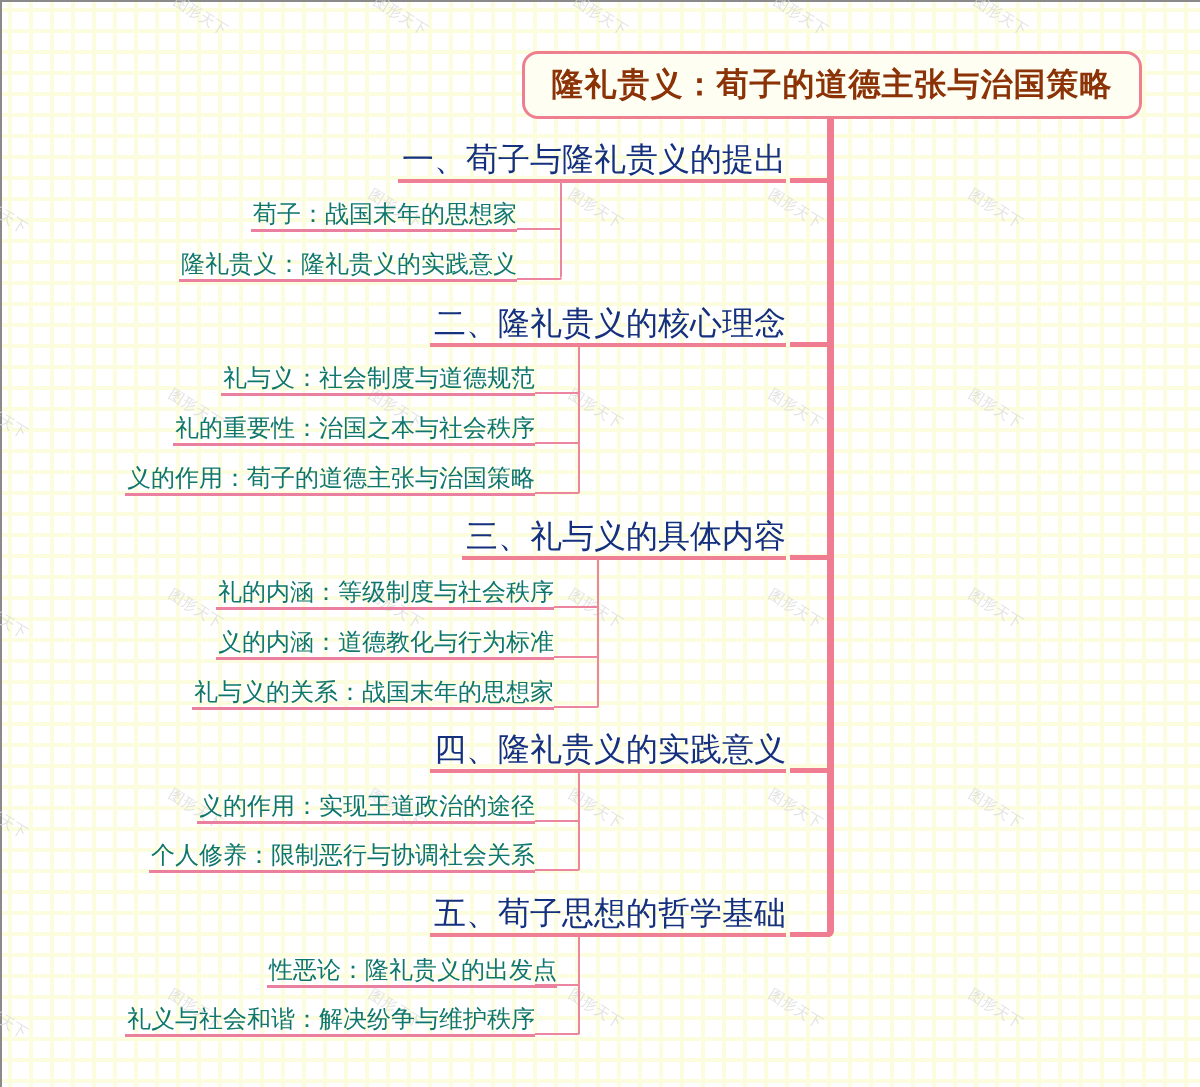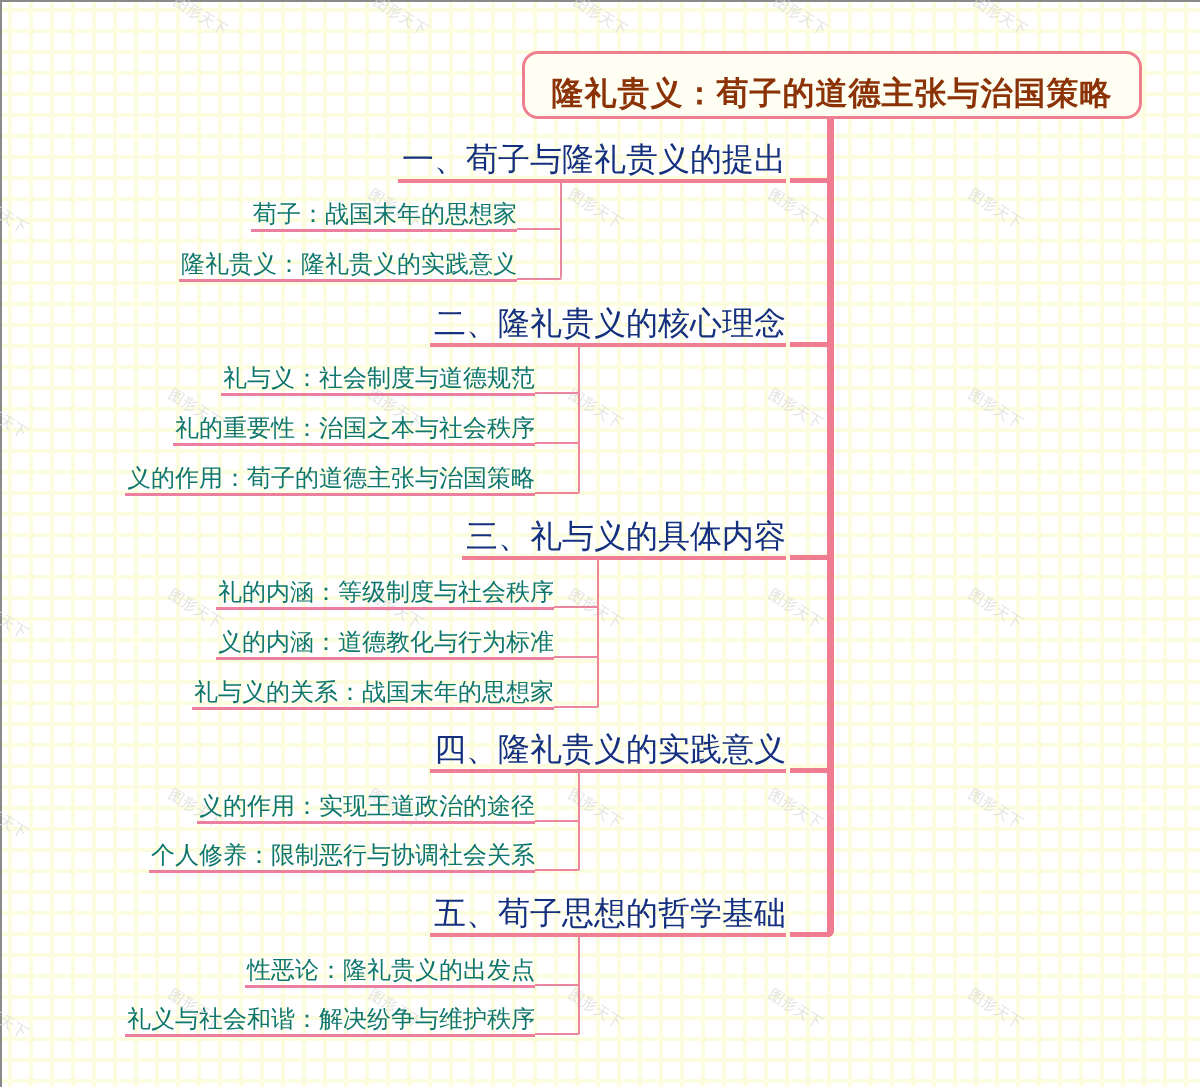--- a/index.html
+++ b/index.html
@@ -11,21 +11,21 @@
       linear-gradient(to bottom, #fcfcdf 0px, #fcfcdf 4px, transparent 4px);
     background-size: 21px 21px;
     background-position: 8px 8px;
     font-family: "DejaVu Sans", "Liberation Sans", sans-serif;
   }
   .frame { position: absolute; left: 0; top: 0; width: 1198px; height: 1085px; border-left: 2px solid #8a8a8a; border-top: 2px solid #8a8a8a; border-right: 1px solid #bbb; border-bottom: 1px solid #bbb; pointer-events: none; }
   .wm { position: absolute; color: #d9d9d9; font-size: 15px; transform: rotate(32deg); transform-origin: left top; white-space: nowrap; opacity: .75; pointer-events: none; }
   .root {
     position: absolute; left: 522px; top: 51px; width: 620px; height: 68px;
     border: 3px solid #ee7f8f; border-radius: 16px; background: #fffef2;
-    box-sizing: border-box; display: flex; align-items: flex-end; justify-content: center;
+    box-sizing: border-box; display: flex; align-items: center; justify-content: center;
     color: #8b3207; font-size: 32px; font-weight: bold; letter-spacing: 1px;
   }
   .spine { position: absolute; left: 827px; top: 119px; width: 7px; height: 818px; background: #f07c91; border-bottom-right-radius: 6px; }
   .branch-link { position: absolute; height: 5px; background: #f07c91; }
   .topic {
     position: absolute; right: 414px; color: #14307e; font-size: 32px; white-space: nowrap;
     border-bottom: 4px solid #ee7f95; line-height: 40px; padding-left: 4px;
   }
   .vline { position: absolute; width: 2px; background: #ec86a0; }
   .sub {
@@ -114,14 +114,14 @@
 <div class="sub-link" style="left:535px;top:820px;width:45px"></div>
 <div class="sub-link" style="left:535px;top:869px;width:45px"></div>
 <div class="sub" style="right:665px;top:791px"><span>义的作用：实现王道政治的途径</span></div>
 <div class="sub" style="right:665px;top:840px"><span>个人修养：限制恶行与协调社会关系</span></div>
 
 <div class="branch-link" style="left:790px;top:932px;width:40px"></div>
 <div class="topic" style="top:893px"><span>五、荀子思想的哲学基础</span></div>
 <div class="vline" style="left:578px;top:936px;height:98px"></div>
 <div class="sub-link" style="left:535px;top:984px;width:45px"></div>
 <div class="sub-link" style="left:535px;top:1033px;width:45px"></div>
-<div class="sub" style="right:665px;top:955px"><span>性恶论：隆礼贵义的出发点</span></div>
+<div class="sub" style="right:643px;top:955px"><span>性恶论：隆礼贵义的出发点</span></div>
 <div class="sub" style="right:665px;top:1004px"><span>礼义与社会和谐：解决纷争与维护秩序</span></div>
 
 </body></html>

